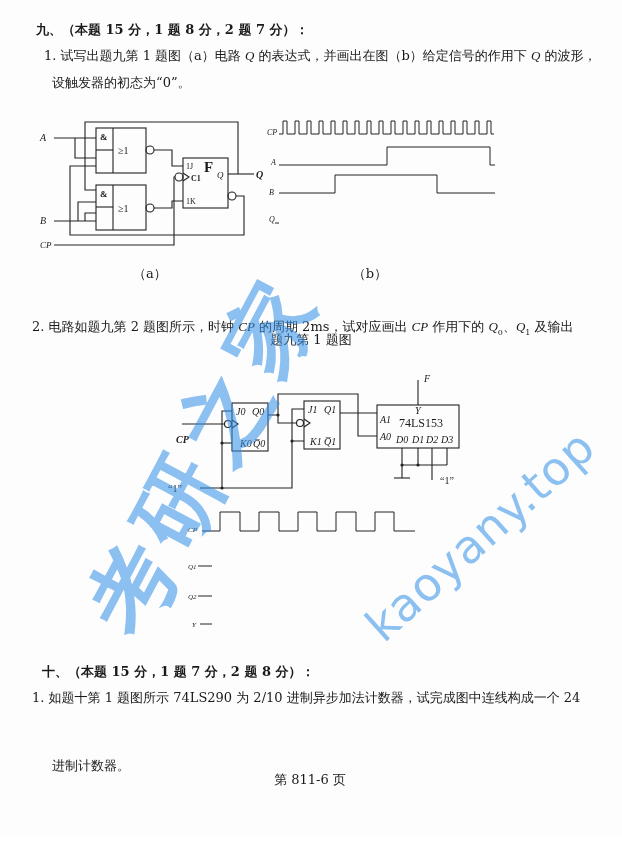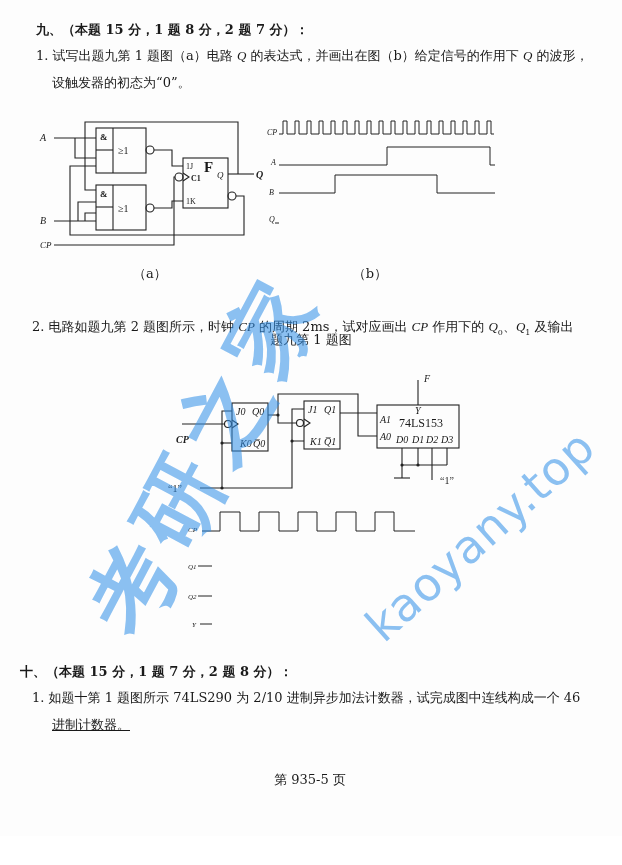--- a/index.html
+++ b/index.html
@@ -14,21 +14,21 @@
   svg text { font-family:"Liberation Serif", serif; fill:#1a1a1a; }
   .wm { position:absolute; color:#2f8fe8; opacity:0.55; pointer-events:none; }
 </style>
 </head>
 <body>
 
 <div class="page">
 
   <div class="line bold" style="left:36px; top:22px;">九、（本题 15 分，1 题 8 分，2 题 7 分）：</div>
 
-  <div class="line" style="left:36px; top:48px;text-align:right;">
+  <div class="line" style="left:44px; top:48px;text-align:right;">
     <span>1. 试写出题九第 1 题图（a）电路 </span><i class="v">Q</i><span> 的表达式，并画出在图（b）给定信号的作用下 </span><i class="v">Q</i><span> 的波形，</span>
   </div>
   <div class="line" style="left:52px; top:75px;">设触发器的初态为“0”。</div>
 
   <svg style="left:40px; top:108px;" width="230" height="145" viewBox="0 0 230 145">
     <g stroke="#222" stroke-width="1.1" fill="none">
 
       <rect x="56" y="20" width="50" height="45"></rect>
       <line x1="73" y1="20" x2="73" y2="65"></line>
       <line x1="56" y1="42" x2="73" y2="42"></line>
@@ -185,21 +185,21 @@
     </g>
     <g stroke="#222" stroke-width="1" fill="none">
       <polyline points="22,26 40,26 40,7 60,7 60,26 79,26 79,7 99,7 99,26 118,26 118,7 137,7 137,26 156,26 156,7 176,7 176,26 195,26 195,7 214,7 214,26 235,26"></polyline>
       <line x1="18" y1="61" x2="32" y2="61"></line>
       <line x1="18" y1="91" x2="32" y2="91"></line>
       <line x1="20" y1="119" x2="32" y2="119"></line>
     </g>
   </svg>
 
 
-  <div class="line bold" style="left:20px; top:664px;text-align:center;">十、（本题 15 分，1 题 7 分，2 题 8 分）：</div>
-  <div class="line" style="left:32px; top:690px;">1.   如题十第 1 题图所示 74LS290 为 2/10 进制异步加法计数器，试完成图中连线构成一个 46</div>
-  <div class="line" style="left:52px; top:717px;text-decoration:underline;">进制计数器。</div>
-
-  <div class="line center" style="left:230px; top:772px; width:160px;">第 935-5 页</div>
+  <div class="line bold" style="left:42px; top:664px;text-align:center;">十、（本题 15 分，1 题 7 分，2 题 8 分）：</div>
+  <div class="line" style="left:32px; top:690px;">1.   如题十第 1 题图所示 74LS290 为 2/10 进制异步加法计数器，试完成图中连线构成一个 24</div>
+  <div class="line" style="left:52px; top:758px;">进制计数器。</div>
+
+  <div class="line center" style="left:230px; top:772px; width:160px;">第 811-6 页</div>
 
   <div class="wm" style="left:60px; top:300px; font-size:88px; transform:rotate(-62deg); transform-origin:left top; font-family:'DejaVu Sans',sans-serif; font-weight:bold; top:600px; letter-spacing:10px;">考研之家</div>
   <div class="wm" style="left:355px; top:612px; font-size:46px; transform:rotate(-42deg); transform-origin:left top; font-family:'DejaVu Sans',sans-serif; letter-spacing:1px;">kaoyany.top</div>
 </div>
 
 </body></html>

